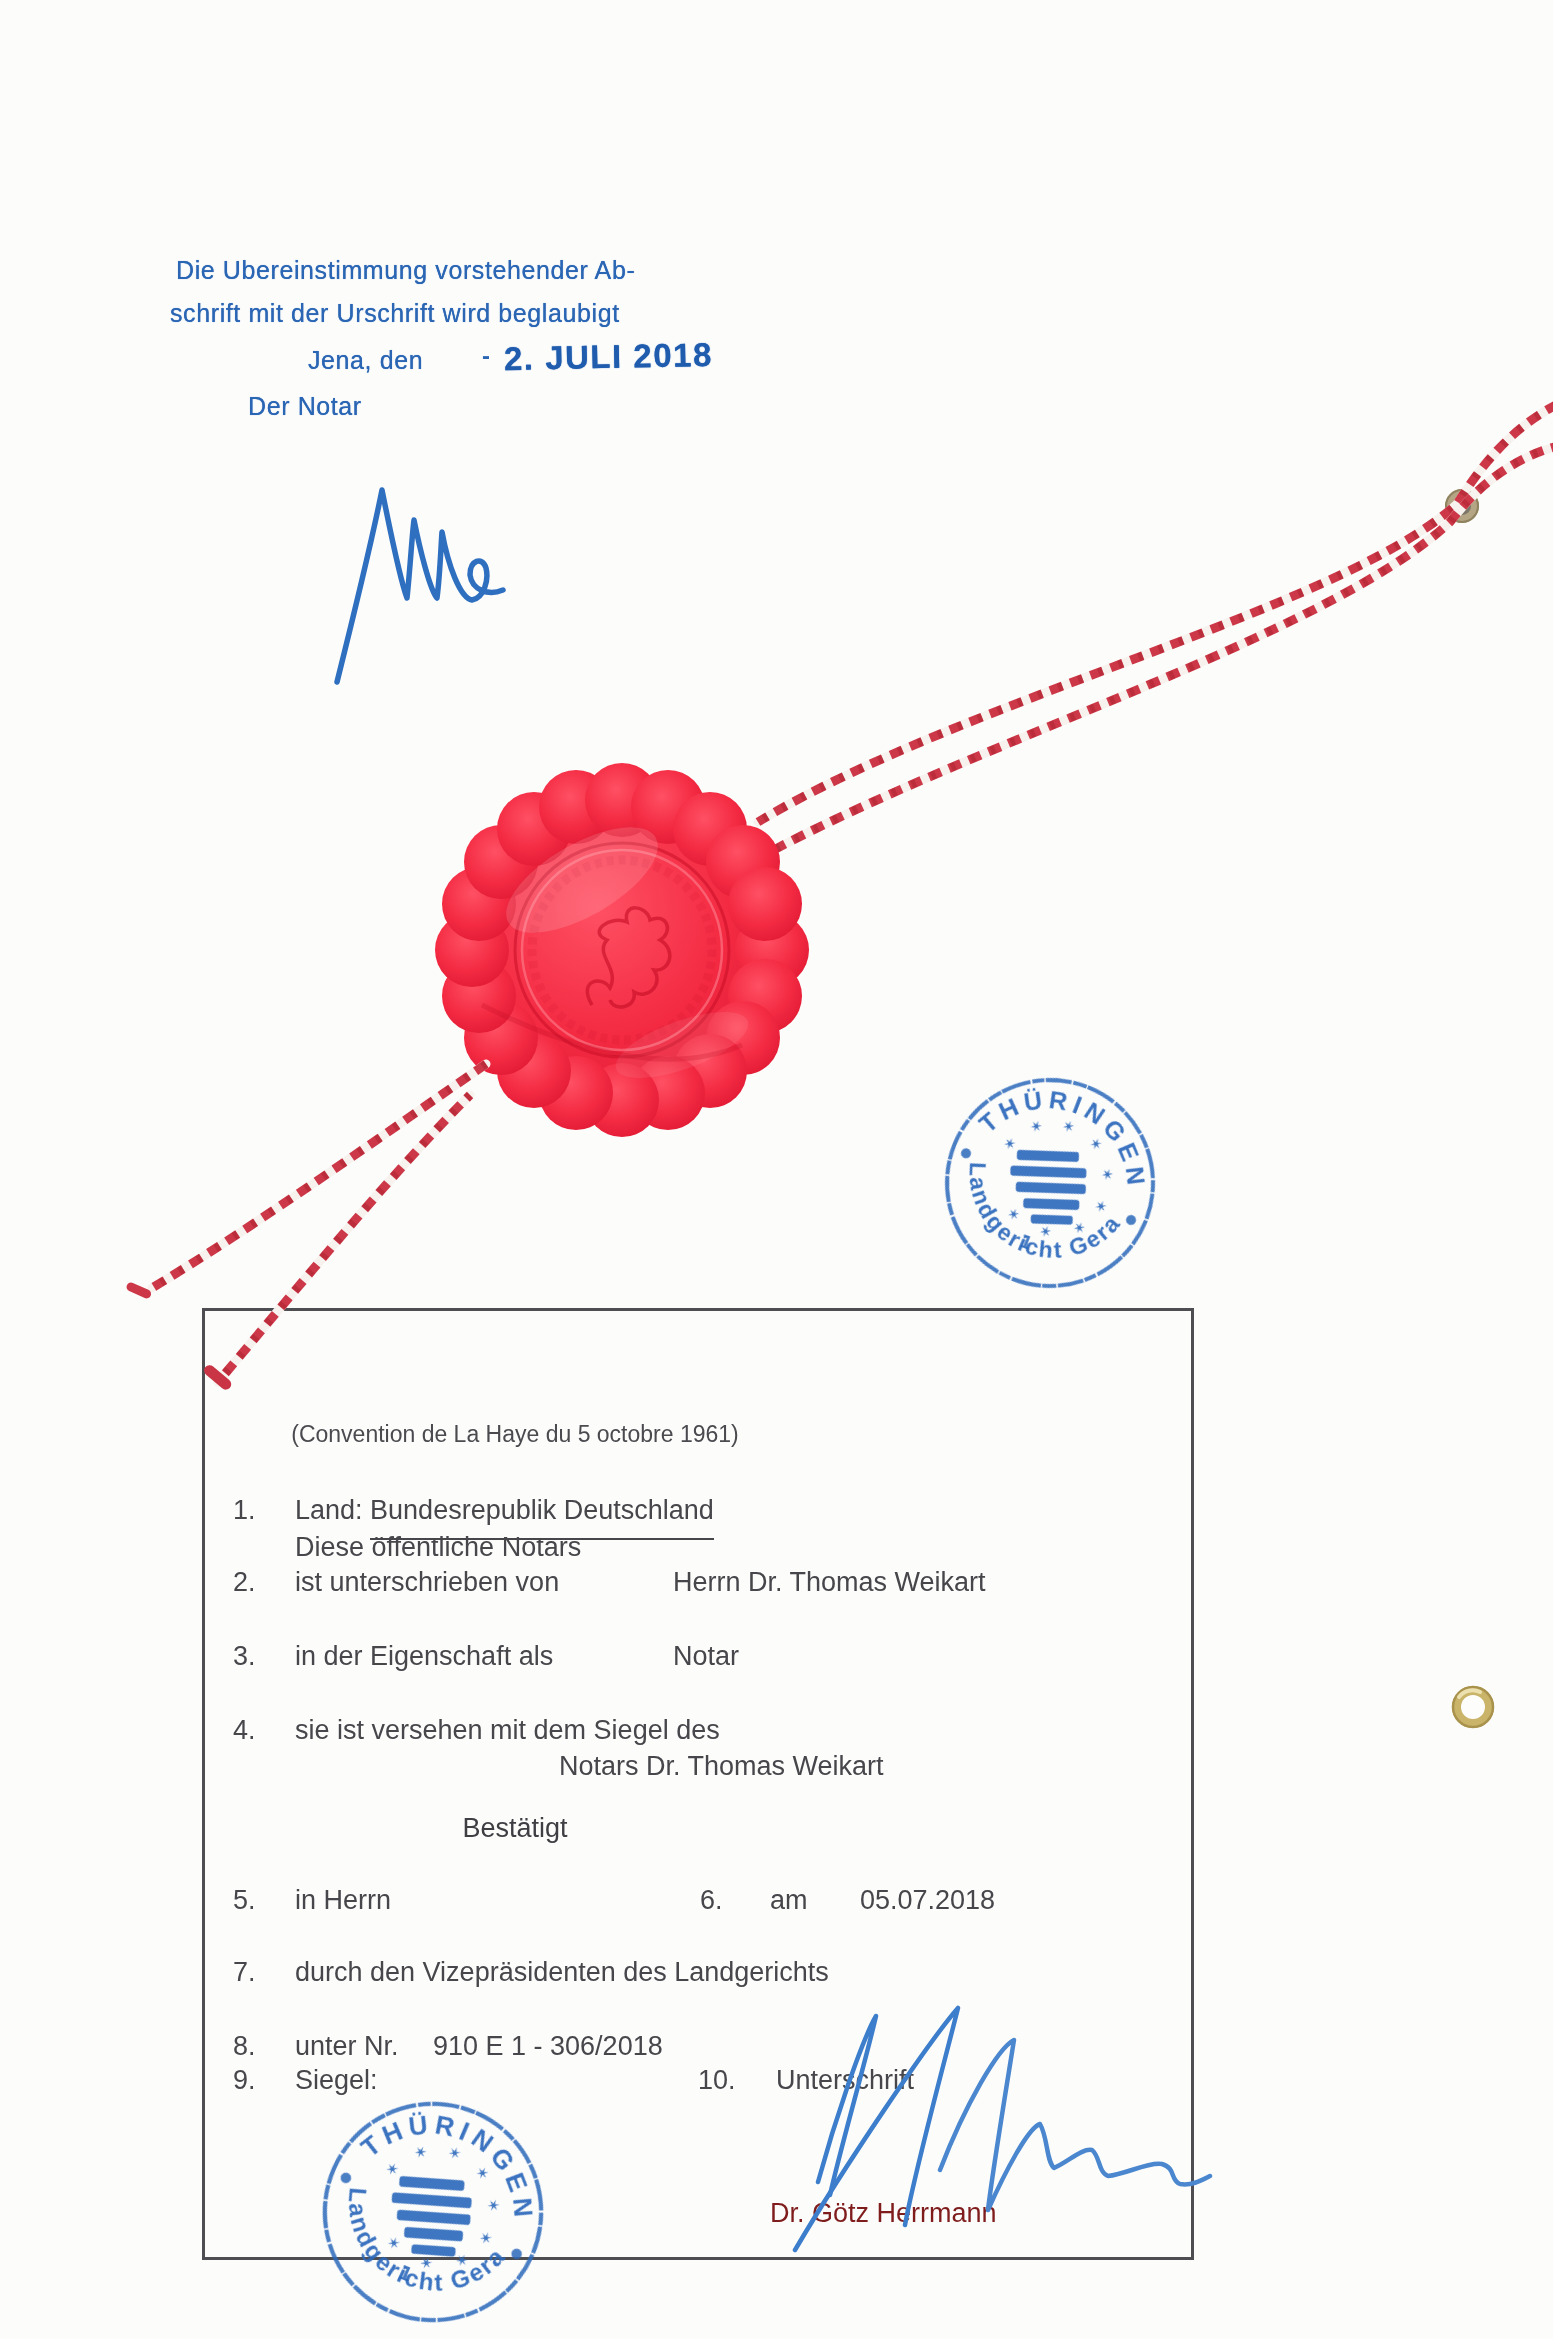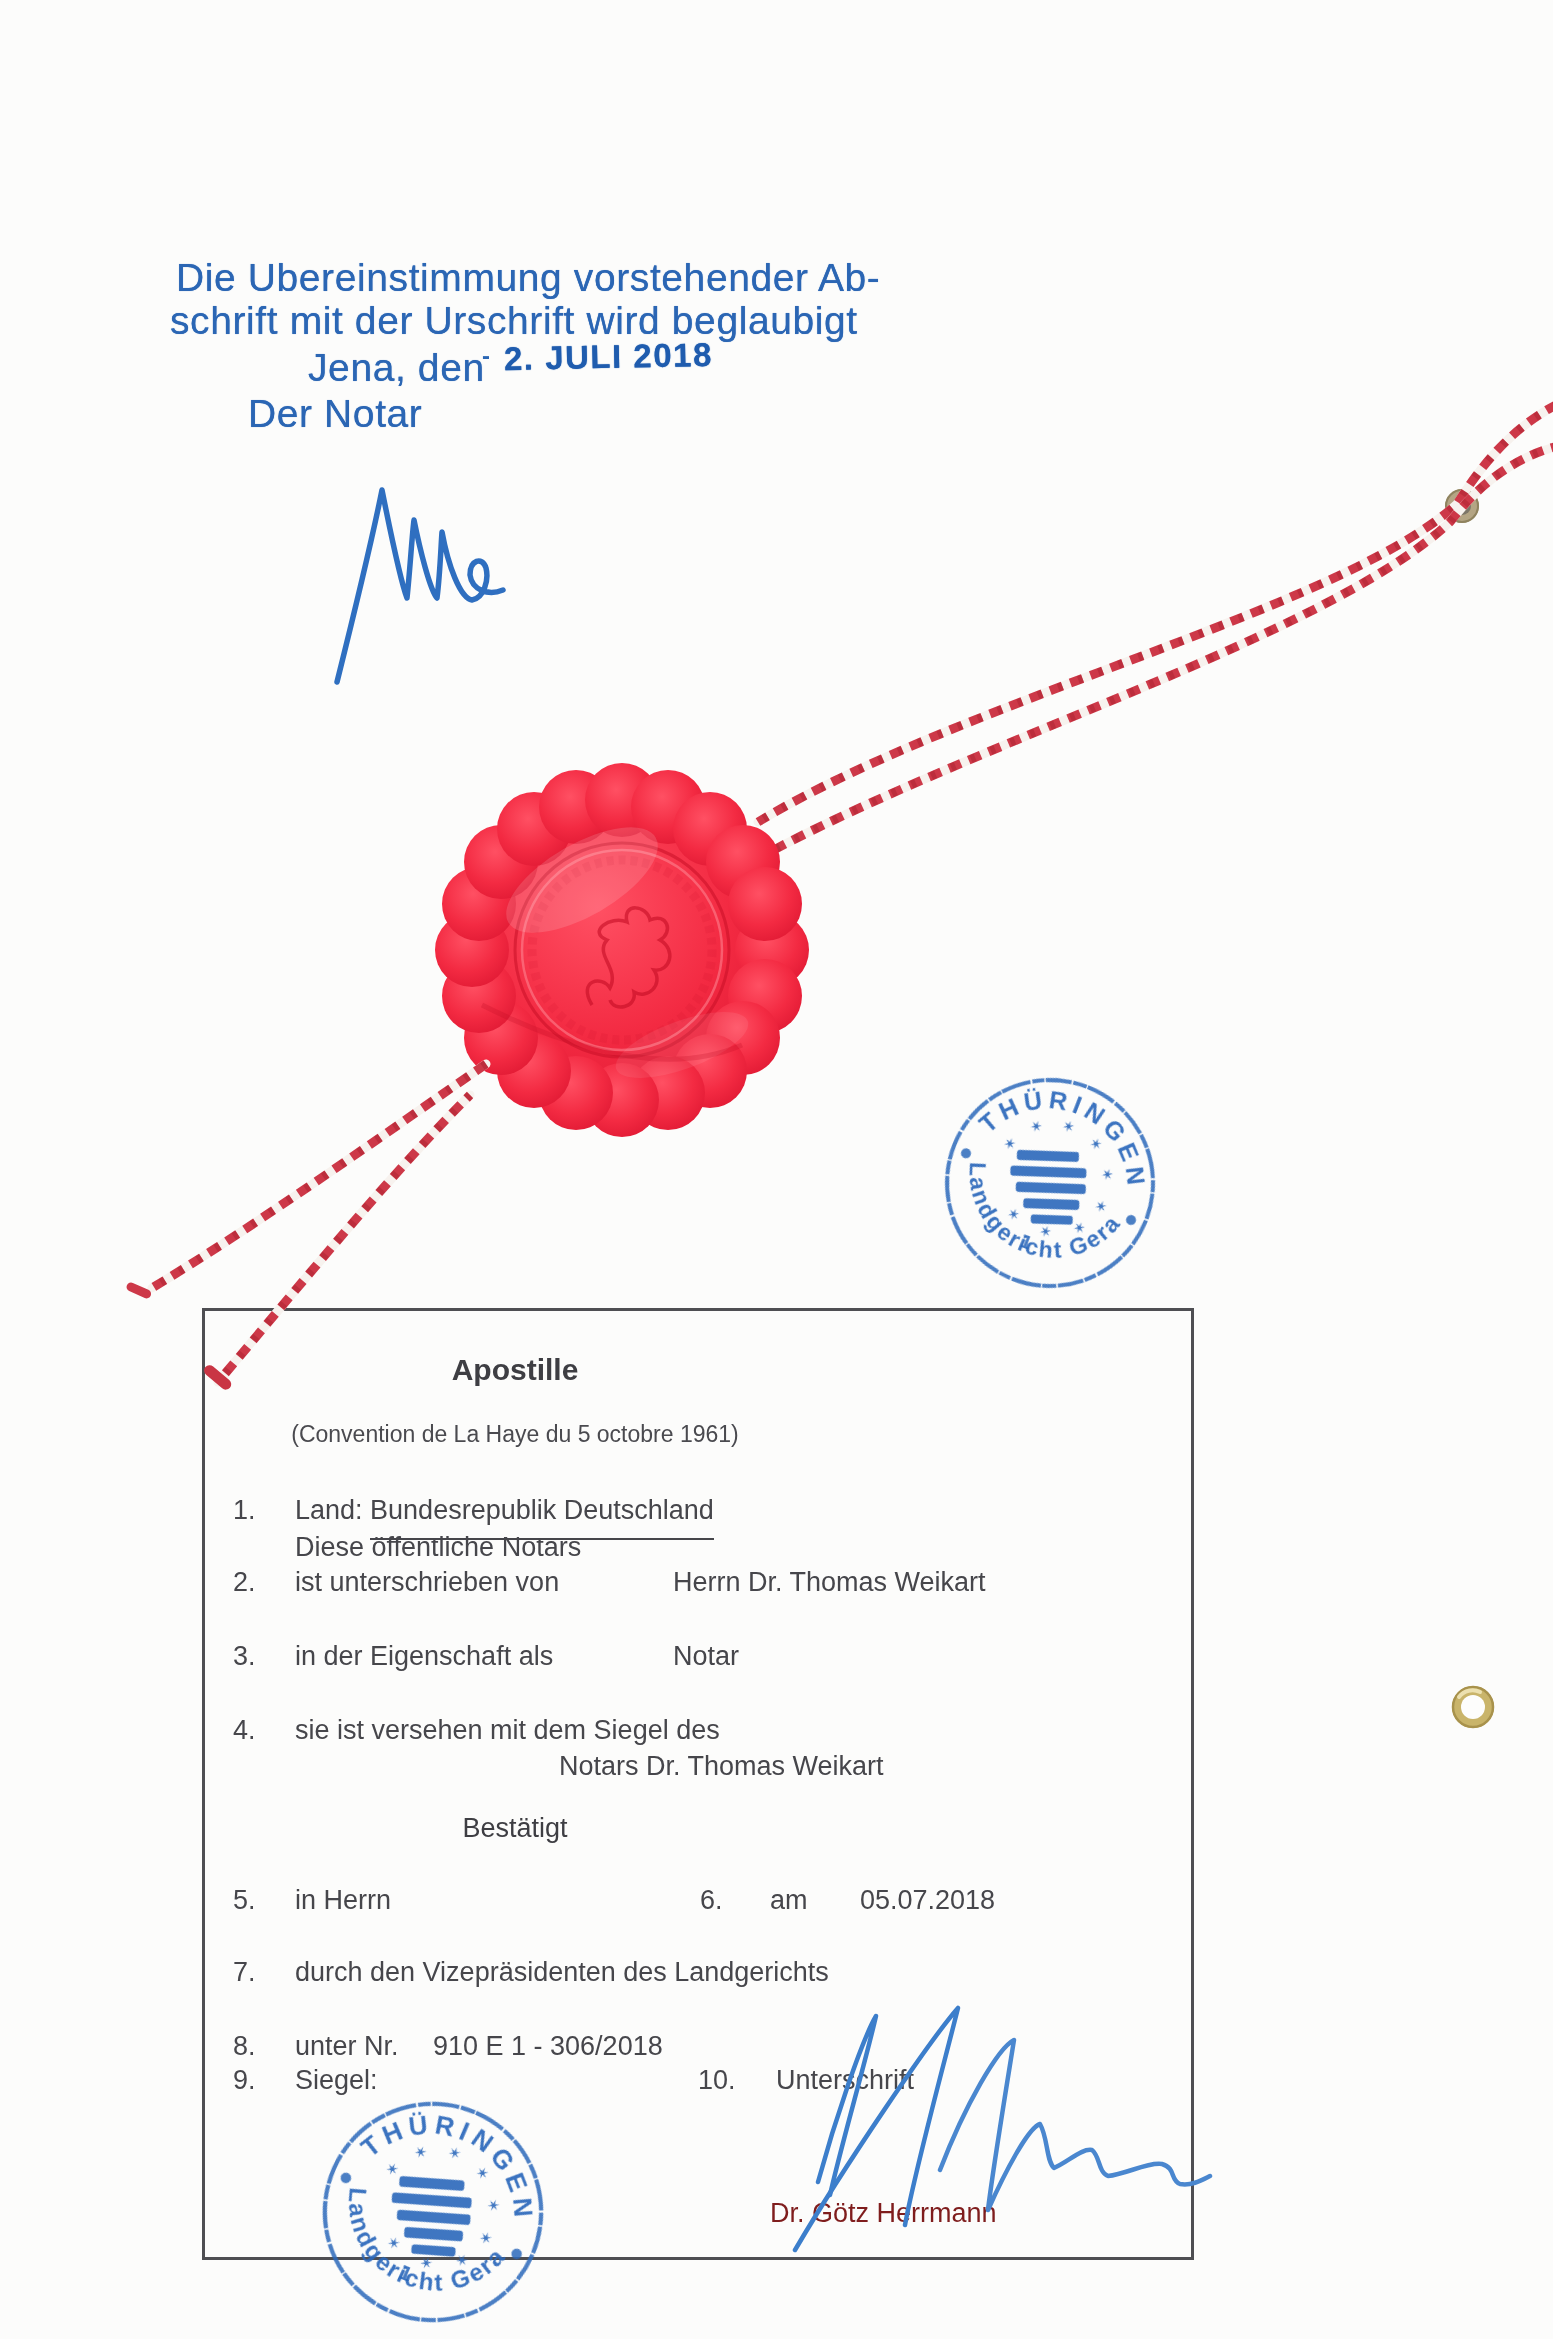--- a/index.html
+++ b/index.html
@@ -4,21 +4,21 @@
 <style>
   html,body{margin:0;padding:0;background:#e8e8e8;}
   .page{
     position:relative;width:1553px;height:2339px;margin:0 auto;
     background:#fcfcfb;overflow:hidden;
     font-family:"Liberation Sans",sans-serif;
   }
   
   .cert-line{
     position:absolute;white-space:nowrap;color:#2b66b4;
-    font-size:39px;letter-spacing:.6px;
+    font-size:25px;letter-spacing:.6px;
     text-shadow:0 0 .7px #2b66b4;
   }
   .date-prefix{position:absolute;color:#2b66b4;font-size:24px;font-weight:bold;}
   .date-stamp{
     position:absolute;white-space:nowrap;color:#1f5cae;
     font-size:33px;font-weight:bold;letter-spacing:1.5px;
     transform:rotate(-1.2deg);text-shadow:0 0 1px #1f5cae;
   }
   
   .apostille-box{
@@ -50,21 +50,20 @@
   <div>
     <div class="cert-line" style="left:176px;top:256px">Die Ubereinstimmung vorstehender Ab-</div>
     <div class="cert-line" style="left:170px;top:299px">schrift mit der Urschrift wird beglaubigt</div>
     <div class="cert-line" style="left:308px;top:346px">Jena, den</div>
     <div class="date-prefix" style="left:482px;top:342px">-</div>
     <div class="date-stamp" style="left:504px;top:338px">2. JULI 2018</div>
     <div class="cert-line" style="left:248px;top:392px">Der Notar</div>
   </div>
 
   <div class="apostille-box">
-    <div class="abs box-title" style="top:42px">Apostille</div>
     <div class="abs box-subtitle" style="top:110px">(Convention de La Haye du 5 octobre 1961)</div>
 
     <div class="abs row-text" style="left:28px;top:184px">1.</div>
     <div class="abs row-text" style="left:90px;top:184px"><span>Land: </span><span class="underlined">Bundesrepublik Deutschland</span></div>
     <div class="abs row-text" style="left:90px;top:221px">Diese öffentliche Notars</div>
 
     <div class="abs row-text" style="left:28px;top:256px">2.</div>
     <div class="abs row-text" style="left:90px;top:256px">ist unterschrieben von</div>
     <div class="abs row-text" style="left:468px;top:256px">Herrn Dr. Thomas Weikart</div>
 

